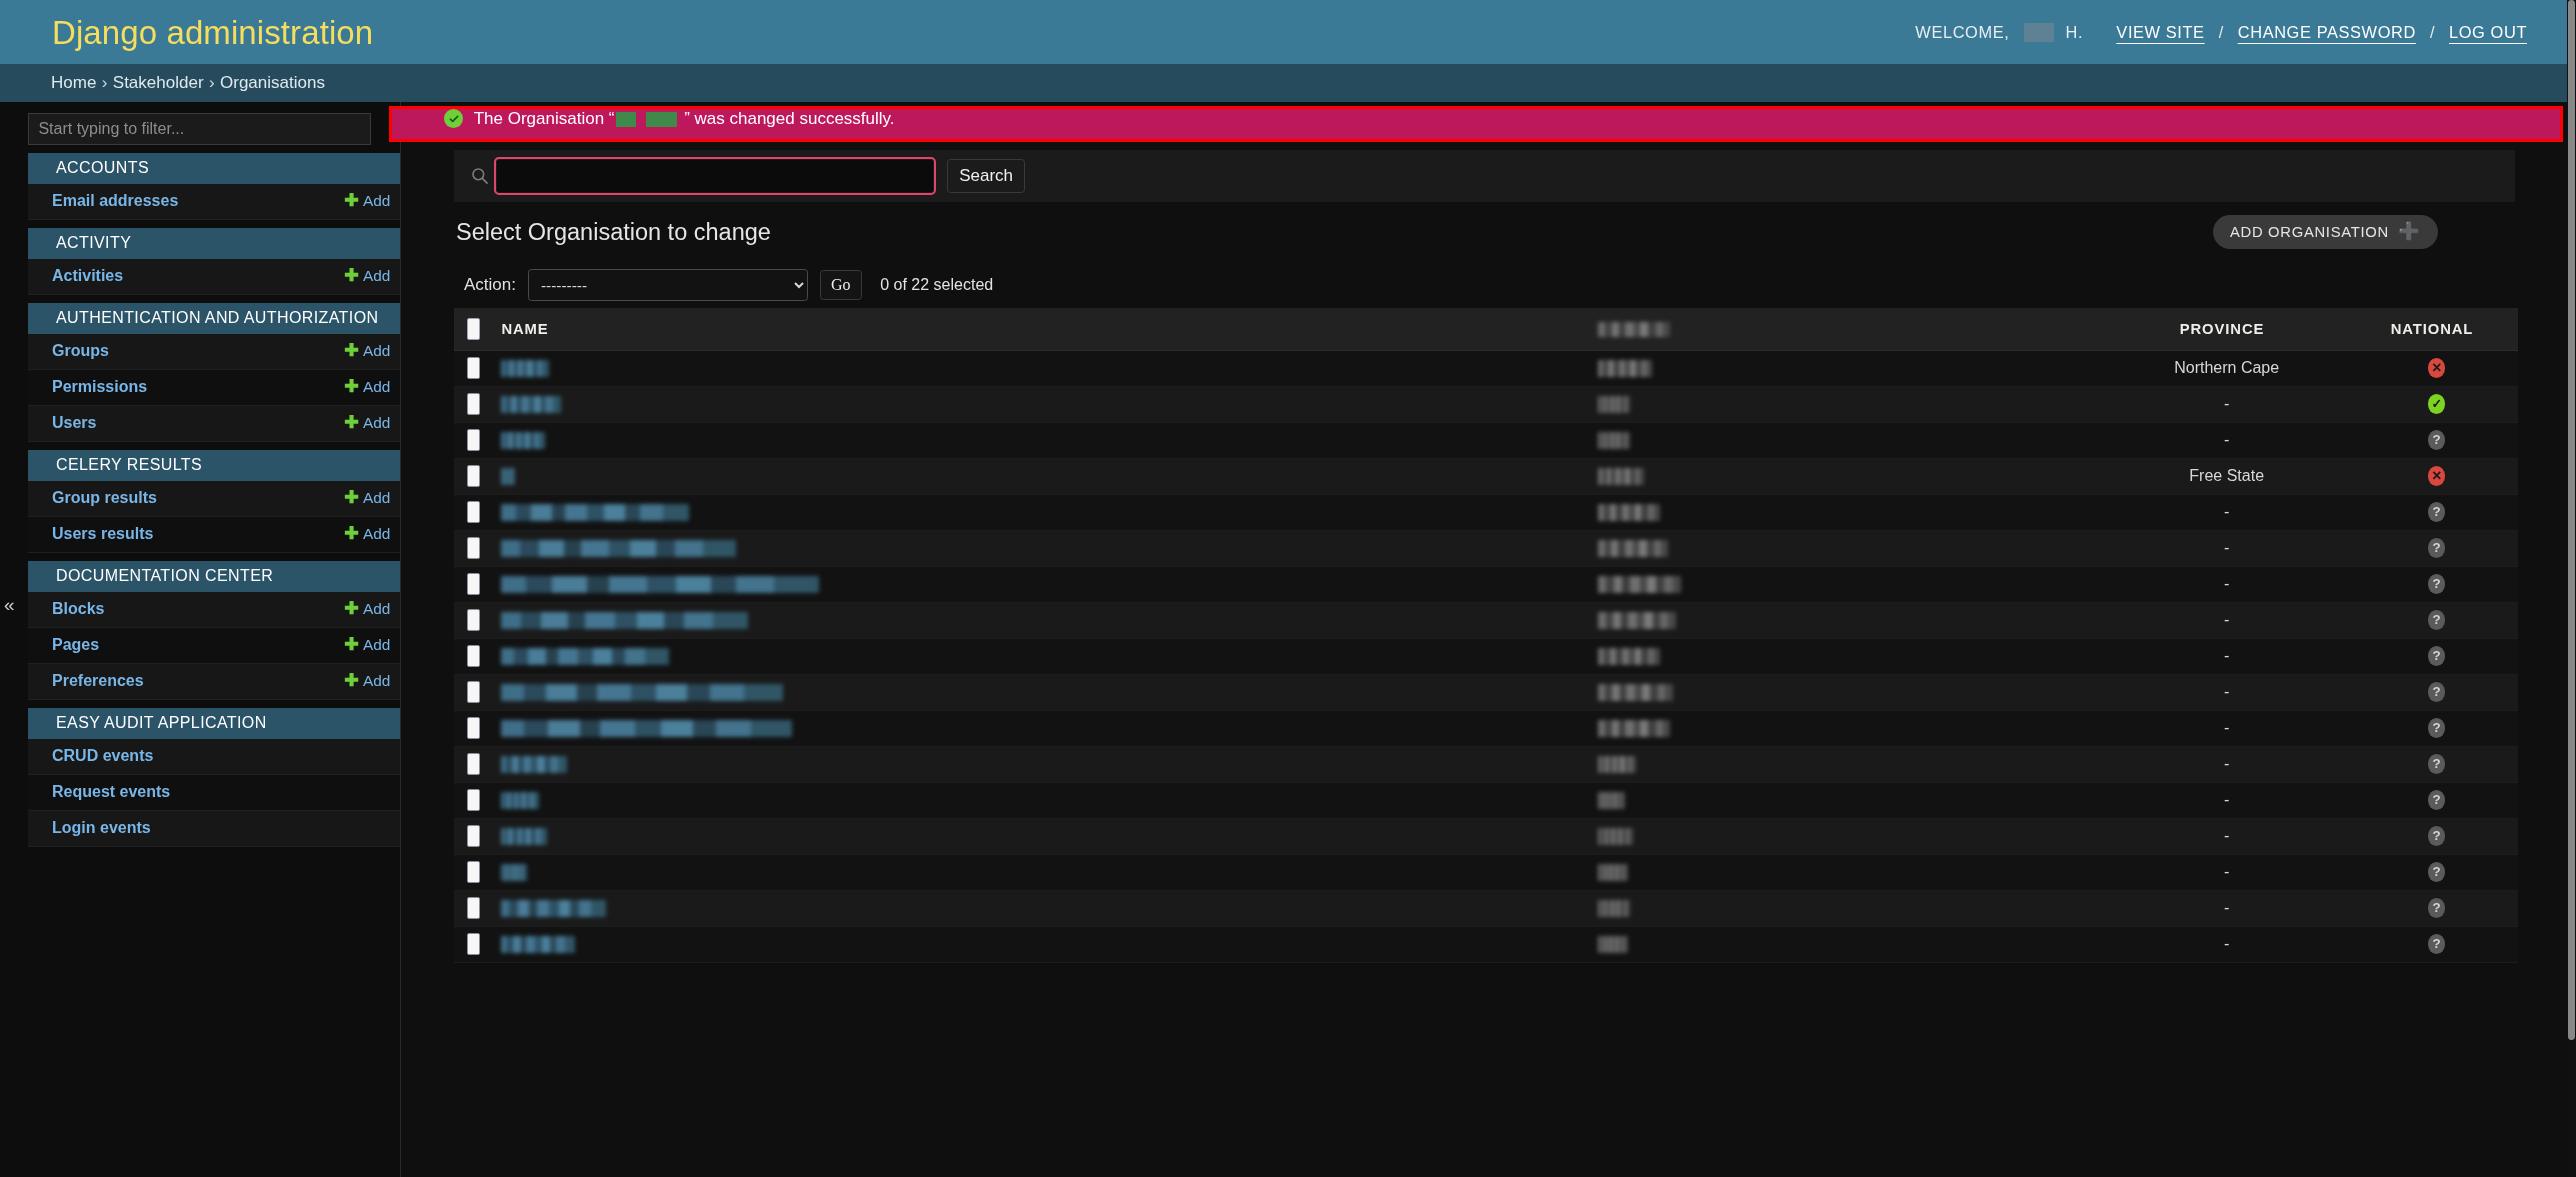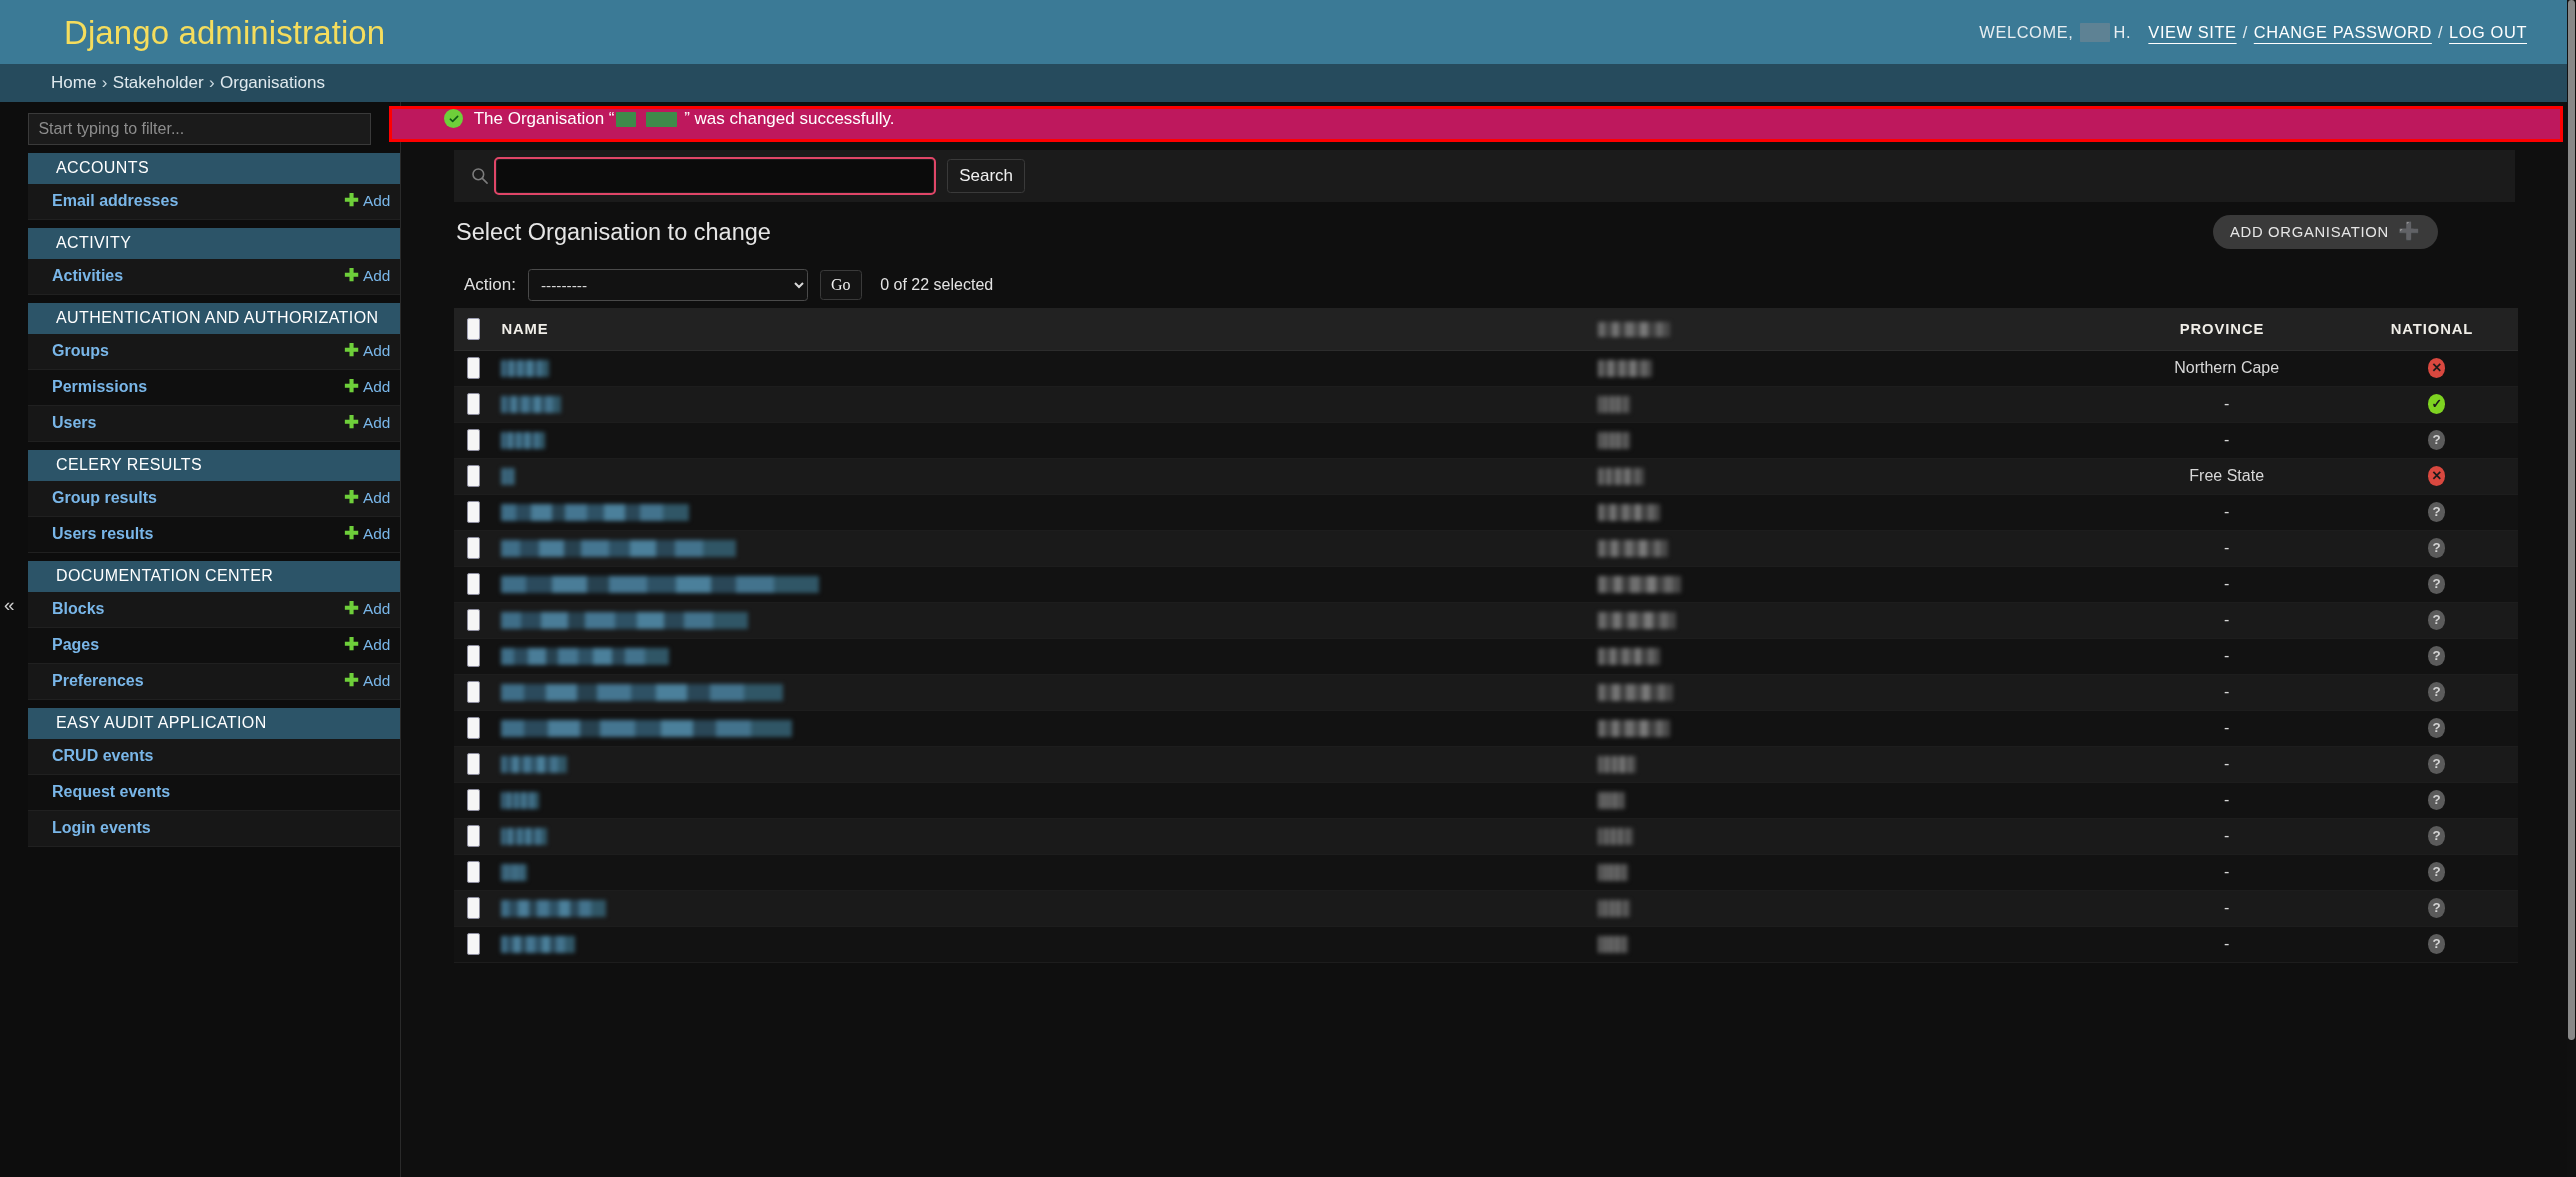--- a/index.html
+++ b/index.html
@@ -14,36 +14,35 @@
 
   
   #header {
     position: absolute; top: 0; left: 0;
     width: 2567px; height: 64px;
     background: #3b7a96;
     display: flex; align-items: center;
   }
   #branding {
     padding-left: 52px;
-    margin-left: 12px;
   }
   #site-name {
     font-size: 33px;
     color: #f5dd5d;
     font-weight: 400;
     letter-spacing: 0.1px;
     line-height: 1;
   }
   #user-tools {
     margin-left: auto;
     padding-right: 40px;
     font-size: 16.4px;
     color: #ffffff;
     letter-spacing: 0.6px;
-    display: flex; align-items: center; gap: 0;
+    display: flex; align-items: center; gap: 8px;
     text-transform: uppercase;
     white-space: nowrap;
   }
   #user-tools .welcome-txt { color: #e8eef1; }
   .redact {
     display: inline-block;
     background: #5e8294;
     border-radius: 0.7px;
     vertical-align: middle;
   }

